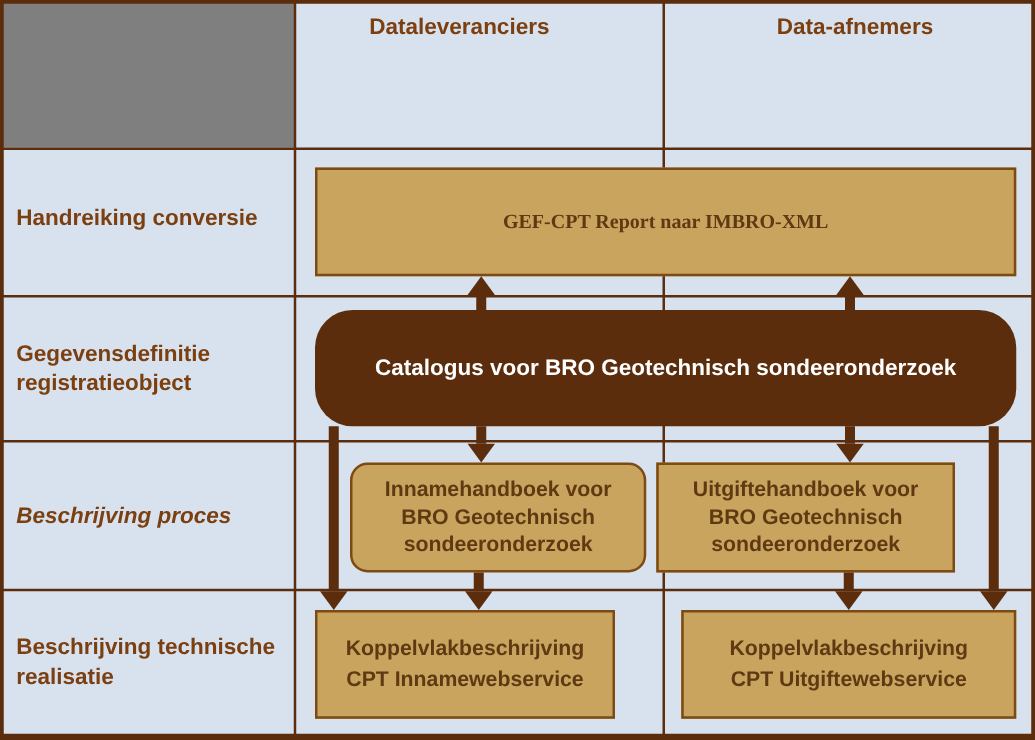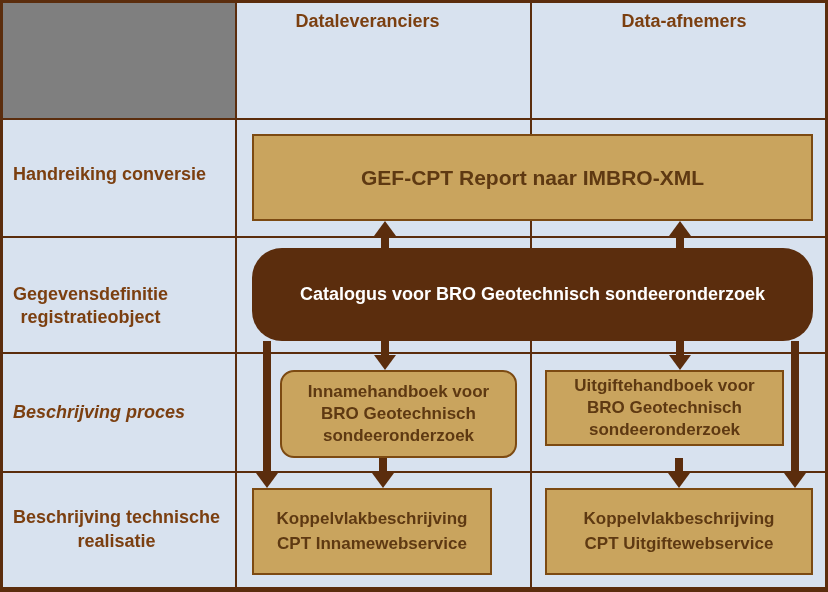--- a/index.html
+++ b/index.html
@@ -26,32 +26,32 @@
 
   .colhead{position:absolute;top:0;height:118px;display:flex;justify-content:center;
     padding-top:11px;box-sizing:border-box;color:var(--heading-text);font-size:18px;}
   .ch1{left:236px;width:263px;text-align:right;}
   .ch2{left:551px;width:266px;}
 
   .rowlabel{position:absolute;left:0;width:236px;display:flex;align-items:center;
     padding-left:13px;box-sizing:border-box;color:var(--heading-text);
     font-size:18px;line-height:1.3;white-space:pre-line;}
   .r1{top:118px;height:114px;}
-  .r2{top:248px;height:116px;text-align:center;}
+  .r2{top:237px;height:116px;}
   .r3{top:353px;height:119px;font-style:italic;}
-  .r4{top:472px;height:115px;text-align:center;}
+  .r4{top:472px;height:115px;}
 
   .box{position:absolute;display:flex;align-items:center;justify-content:center;
     text-align:center;white-space:pre-line;box-sizing:border-box;}
   .box.tan{background:var(--tan-fill);border:2px solid var(--tan-border);color:var(--box-text);}
   .box.dark{background:var(--dark-fill);color:var(--inverse-text);}
-  .gef{left:252px;top:134px;width:561px;height:87px;font-size:21px;}
+  .gef{left:252px;top:134px;width:561px;height:87px;font-size:16px;font-family:Liberation Serif, serif;}
   .catalogus{left:252px;top:248px;width:561px;height:93px;font-size:18px;border-radius:30px;}
   .hb-in{left:280px;top:370px;width:237px;height:88px;font-size:17px;line-height:1.3;border-radius:14px;}
-  .hb-uit{left:545px;top:370px;width:239px;height:76px;font-size:17px;line-height:1.3;}
+  .hb-uit{left:525px;top:370px;width:239px;height:88px;font-size:17px;line-height:1.3;}
   .kv-in{left:252px;top:488px;width:240px;height:87px;font-size:17px;line-height:1.45;}
   .kv-uit{left:545px;top:488px;width:268px;height:87px;font-size:17px;line-height:1.45;}
 
   .arrow{position:absolute;width:22px;display:flex;flex-direction:column;align-items:center;}
   .arrow .shaft{width:8px;flex:1;background:var(--dark-fill);}
   .arrow .head{width:0;height:0;border-left:11px solid transparent;border-right:11px solid transparent;}
   .arrow.up .head{border-bottom:15px solid var(--dark-fill);}
   .arrow.down .head{border-top:15px solid var(--dark-fill);}
   .a-up-l{left:374px;top:221px;height:27px;}
   .a-up-r{left:669px;top:221px;height:27px;}

